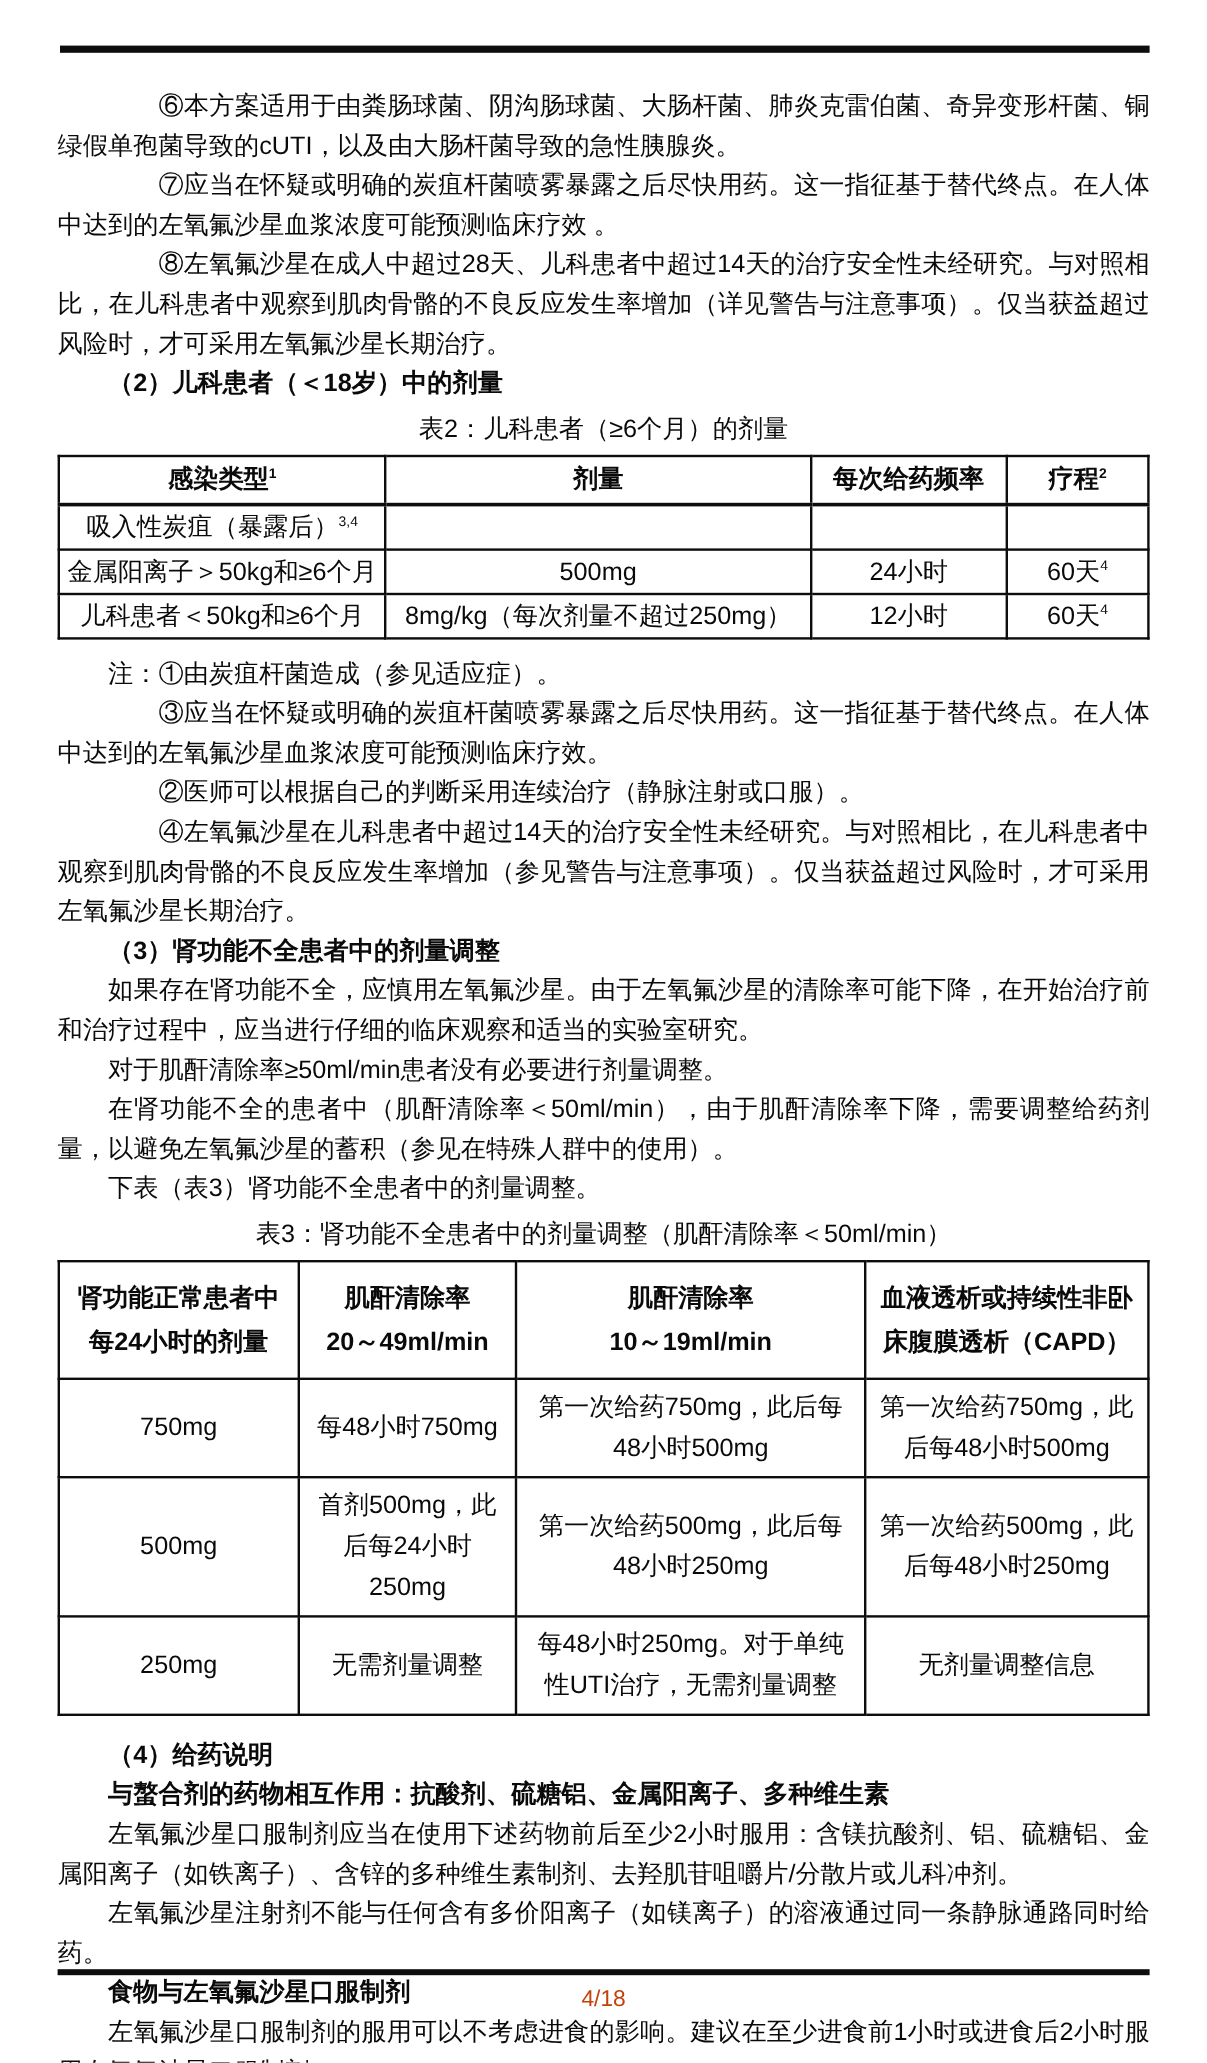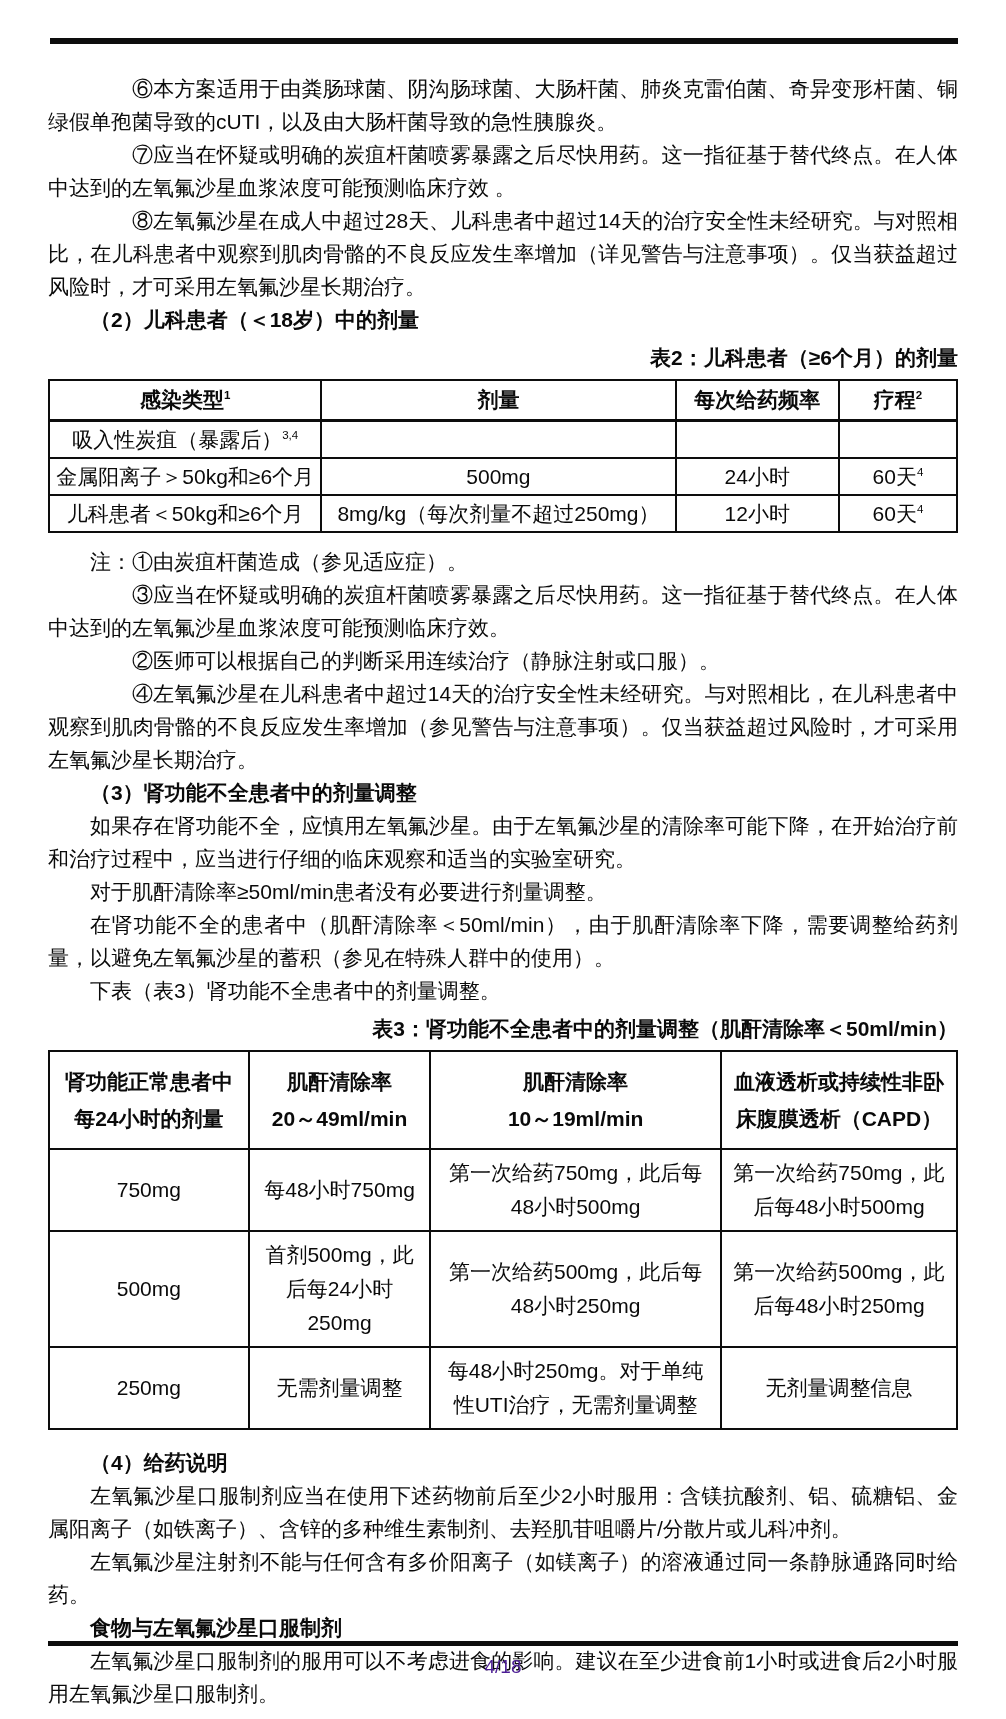--- a/index.html
+++ b/index.html
@@ -30,21 +30,21 @@
     left: 48px;
     width: 910px;
     font-size: 21px;
     line-height: 33px;
     text-align: justify;
   }
   .para        { text-indent: 2em; margin: 0; }
   .para-deep   { text-indent: 4em; margin: 0; }
   .heading     { text-indent: 2em; margin: 0; font-weight: 700; }
   .bold-line   { text-indent: 2em; margin: 0; font-weight: 700; }
-  .table-title { text-align: right; font-weight: 700; margin: 5px 0 5px 0; }
+  .table-title { text-align: center; font-weight: 400; margin: 5px 0 5px 0; }
   table {
     width: 100%;
     border-collapse: collapse;
     table-layout: fixed;
   }
   .tbl2 { margin: 2px 0 12px 0; }
   .tbl3 { margin: 4px 0 16px 0; }
   td, th {
     border: 2px solid #0d0d0d;
     text-align: center;
@@ -79,21 +79,21 @@
     height: 5px;
     background: #0d0d0d;
   }
   .footer-page {
     position: absolute;
     left: 0;
     width: 100%;
     top: 1656px;
     text-align: center;
     font-size: 19px;
-    color: #4c1d95;
+    color: #c2410c;
   }
 </style>
 </head>
 <body>
 
 <div class="rule-top"></div>
 
 <div class="content">
 
   <p class="para-deep">⑥本方案适用于由粪肠球菌、阴沟肠球菌、大肠杆菌、肺炎克雷伯菌、奇异变形杆菌、铜绿假单孢菌导致的cUTI，以及由大肠杆菌导致的急性胰腺炎。</p>
@@ -193,20 +193,21 @@
     <tr>
       <td>250mg</td>
       <td>无需剂量调整</td>
       <td>每48小时250mg。对于单纯性UTI治疗，无需剂量调整</td>
       <td>无剂量调整信息</td>
     </tr>
   </tbody>
     </table>
 
   <p class="heading">（4）给药说明</p>
+  <p class="bold-line">与螯合剂的药物相互作用：抗酸剂、硫糖铝、金属阳离子、多种维生素</p>
   <p class="para">左氧氟沙星口服制剂应当在使用下述药物前后至少2小时服用：含镁抗酸剂、铝、硫糖铝、金属阳离子（如铁离子）、含锌的多种维生素制剂、去羟肌苷咀嚼片/分散片或儿科冲剂。</p>
   <p class="para">左氧氟沙星注射剂不能与任何含有多价阳离子（如镁离子）的溶液通过同一条静脉通路同时给药。</p>
   <p class="bold-line">食物与左氧氟沙星口服制剂</p>
   <p class="para">左氧氟沙星口服制剂的服用可以不考虑进食的影响。建议在至少进食前1小时或进食后2小时服用左氧氟沙星口服制剂。</p>
 
 </div>
 
 <div class="footer-rule"></div>
 <div class="footer-page">4/18</div>
 

